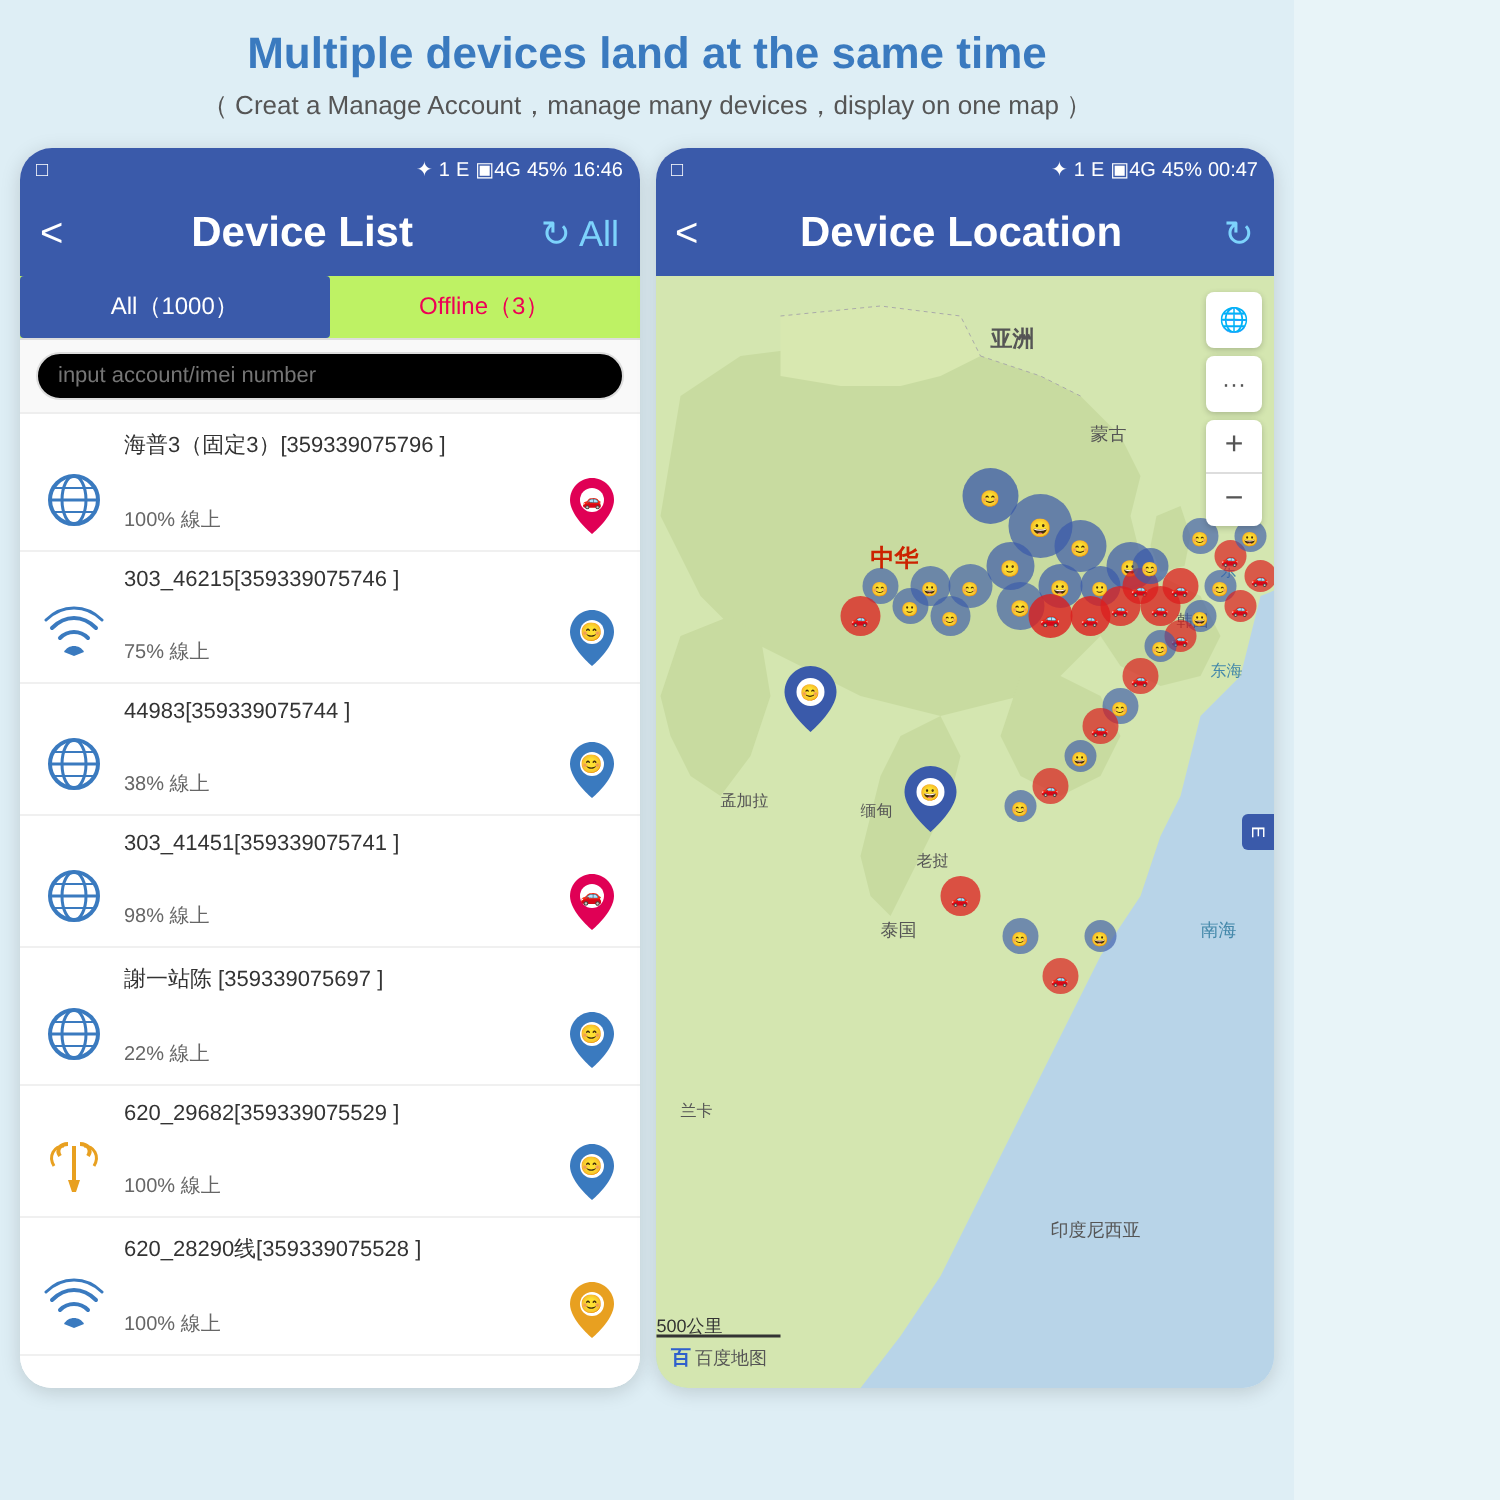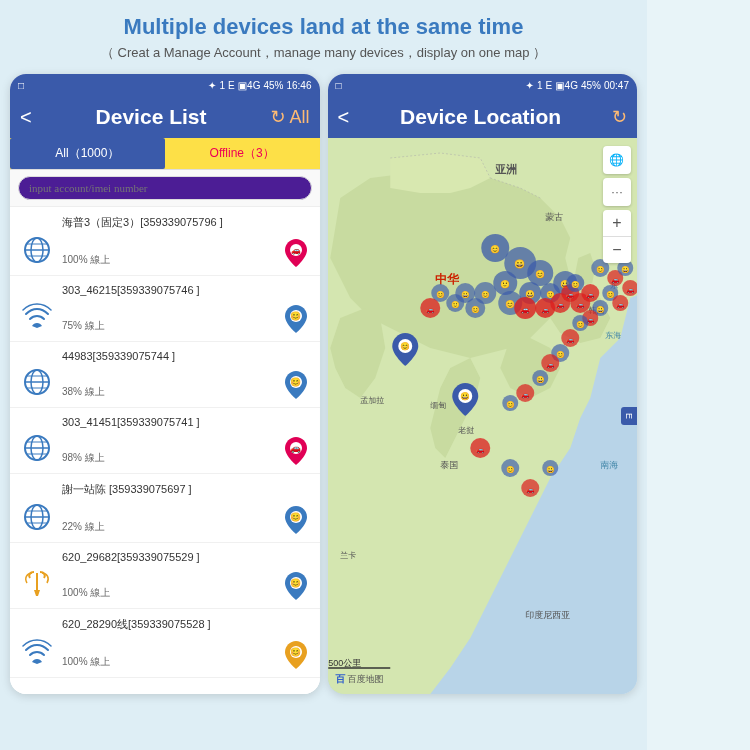--- a/index.html
+++ b/index.html
@@ -82,34 +82,34 @@
       height: 42px;
     }
 
     .nav-title {
       font-size: 21px;
       font-weight: bold;
       color: white;
     }
 
     .nav-icon {
-      color: #fdba74;
+      color: #7dd3fc;
       font-size: 18px;
       cursor: pointer;
     }
 
     .nav-back {
       font-size: 20px;
       color: white;
     }
 
     
     .tab-bar {
       display: flex;
-      background: #fde047;
+      background: #bef264;
       border-bottom: 1px solid #ddd;
     }
 
     .tab {
       flex: 1;
       text-align: center;
       padding: 7px 4px;
       font-size: 12px;
       cursor: pointer;
       color: #555;
@@ -132,22 +132,21 @@
       border-bottom: 1px solid #eee;
     }
 
     .search-input {
       width: 100%;
       padding: 5px 10px;
       border-radius: 15px;
       border: 1px solid #ddd;
       font-size: 11px;
       color: #aaa;
-      background: #4c1d95;
-      font-family: Liberation Serif, serif;
+      background: #000000;
     }
 
     
     .device-list {
       flex: 1;
       overflow: hidden;
       background: #fff;
     }
 
     .device-item {

